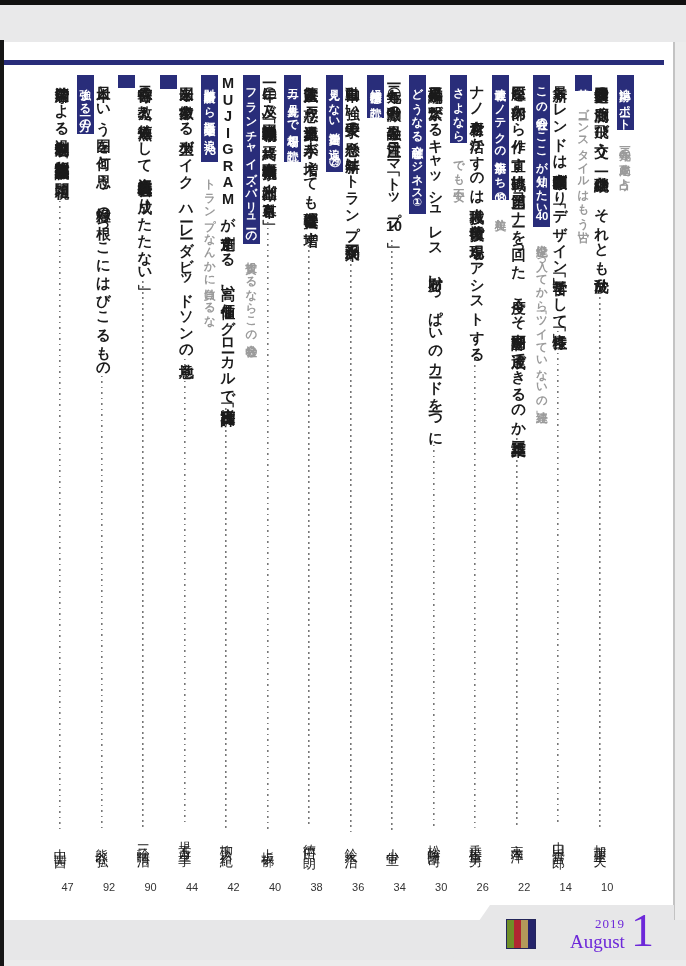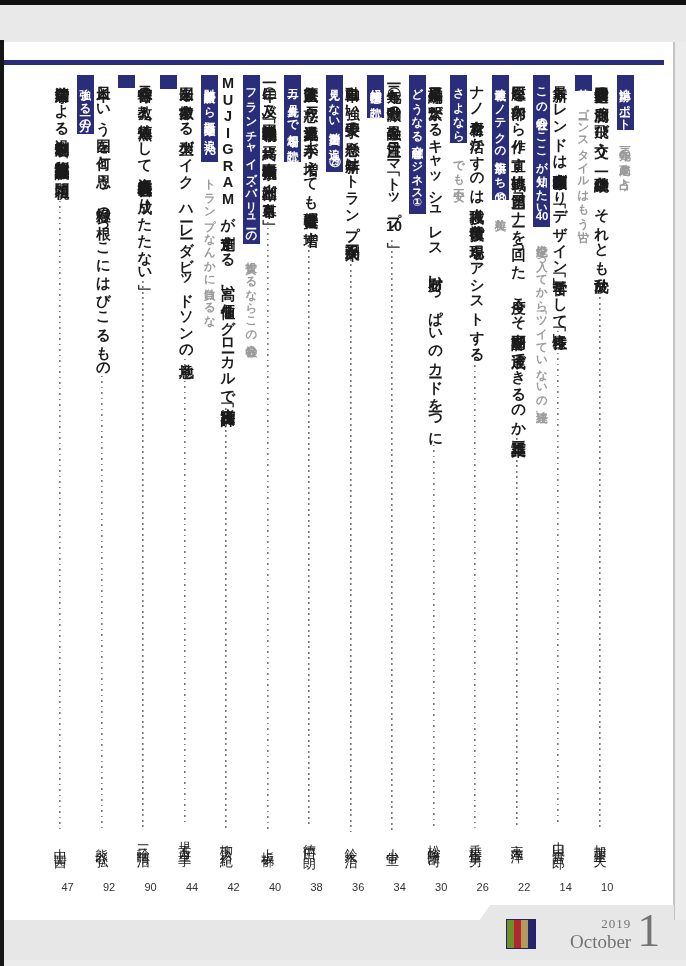--- a/index.html
+++ b/index.html
@@ -60,21 +60,21 @@
   .upr{text-orientation:upright;letter-spacing:0.5px;}
 
   
   .issue{position:absolute;left:506px;top:906px;width:160px;height:50px;display:flex;align-items:center;}
   .logo{
     width:30px;height:30px;margin-top:6px;display:flex;border:1px solid #23255a;box-sizing:border-box;
   }
   .logo span{flex:1;}
   .datecol{
     margin-left:34px;display:flex;align-items:flex-end;gap:6px;
-    font-family:"Liberation Serif","DejaVu Serif",serif;color:#737373;
+    font-family:"Liberation Serif","DejaVu Serif",serif;color:#6d28d9;
   }
   .ym{display:flex;flex-direction:column;align-items:flex-end;line-height:1;}
   .year{font-size:13px;letter-spacing:1px;}
   .month{font-size:19px;margin-top:2px;}
   .issue-no{font-size:46px;line-height:0.85;font-weight:normal;}
 </style>
 </head>
 <body>
 
 <div class="bar-top"></div>
@@ -258,17 +258,17 @@
 <div class="issue">
   <div class="logo">
       <span style="background: rgb(111, 143, 40);"></span>
       <span style="background: rgb(176, 39, 49);"></span>
       <span style="background: rgb(179, 154, 90);"></span>
       <span style="background: rgb(36, 36, 106);"></span>
     </div>
   <div class="datecol">
     <div class="ym">
       <span class="year">2019</span>
-      <span class="month">October</span>
+      <span class="month">August</span>
     </div>
     <span class="issue-no">1</span>
   </div>
 </div>
 
 </body></html>

